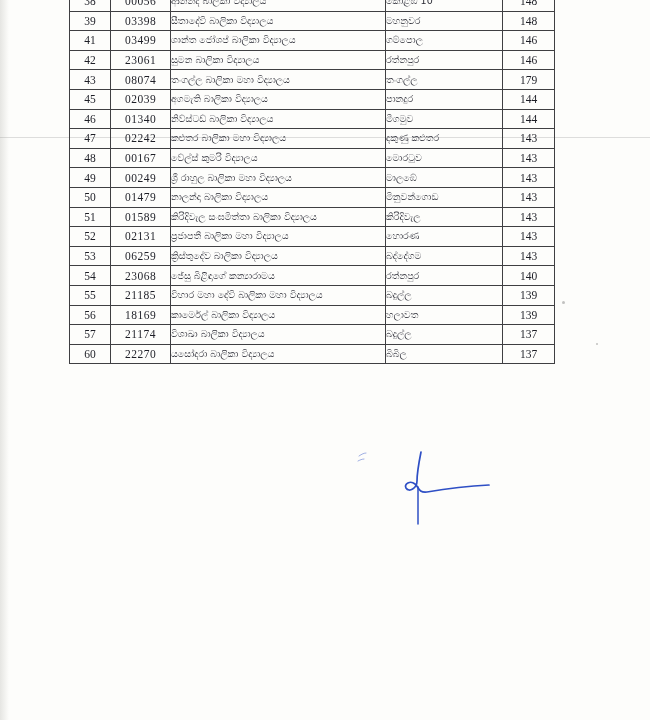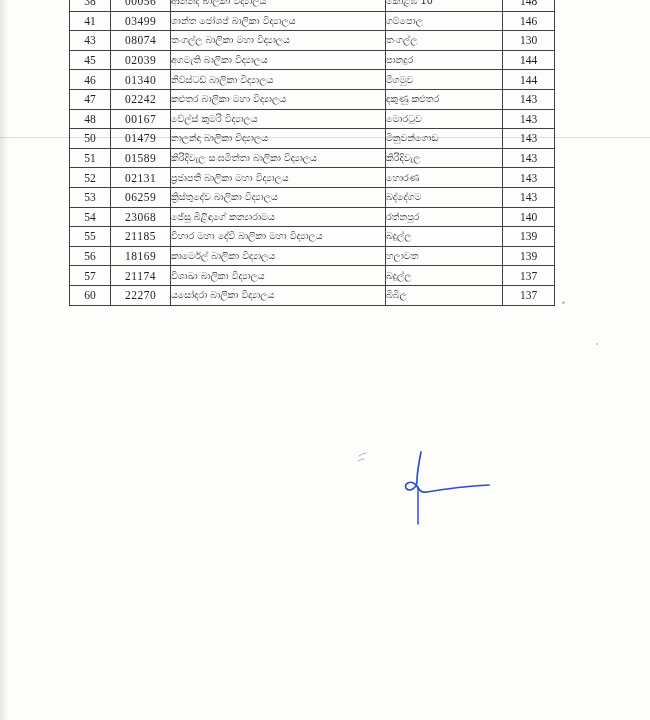--- a/index.html
+++ b/index.html
@@ -70,32 +70,46 @@
     </colgroup>
     <tbody>
         <tr>
           <td class="c-rank">38</td>
           <td class="c-code">00056</td>
           <td class="c-school">ආනන්ද බාලිකා විද්‍යාලය</td>
           <td class="c-town">කොළඹ 10</td>
           <td class="c-count">148</td>
         </tr>
         <tr>
+          <td class="c-rank">39</td>
+          <td class="c-code">03398</td>
+          <td class="c-school">සීතාදේවි බාලිකා විද්‍යාලය</td>
+          <td class="c-town">මහනුවර</td>
+          <td class="c-count">148</td>
+        </tr>
+        <tr>
           <td class="c-rank">41</td>
           <td class="c-code">03499</td>
           <td class="c-school">ශාන්ත ජෝශප් බාලිකා විද්‍යාලය</td>
           <td class="c-town">ගම්පොල</td>
           <td class="c-count">146</td>
         </tr>
         <tr>
+          <td class="c-rank">42</td>
+          <td class="c-code">23061</td>
+          <td class="c-school">සුමන බාලිකා විද්‍යාලය</td>
+          <td class="c-town">රත්නපුර</td>
+          <td class="c-count">146</td>
+        </tr>
+        <tr>
           <td class="c-rank">43</td>
           <td class="c-code">08074</td>
           <td class="c-school">තංගල්ල බාලිකා මහා විද්‍යාලය</td>
           <td class="c-town">තංගල්ල</td>
-          <td class="c-count">130</td>
+          <td class="c-count">179</td>
         </tr>
         <tr>
           <td class="c-rank">45</td>
           <td class="c-code">02039</td>
           <td class="c-school">අගමැති බාලිකා විද්‍යාලය</td>
           <td class="c-town">පානදුර</td>
           <td class="c-count">144</td>
         </tr>
         <tr>
           <td class="c-rank">46</td>
@@ -109,20 +123,27 @@
           <td class="c-code">02242</td>
           <td class="c-school">කළුතර බාලිකා මහා විද්‍යාලය</td>
           <td class="c-town">දකුණු කළුතර</td>
           <td class="c-count">143</td>
         </tr>
         <tr>
           <td class="c-rank">48</td>
           <td class="c-code">00167</td>
           <td class="c-school">වේල්ස් කුමරි විද්‍යාලය</td>
           <td class="c-town">මොරටුව</td>
+          <td class="c-count">143</td>
+        </tr>
+        <tr>
+          <td class="c-rank">49</td>
+          <td class="c-code">00249</td>
+          <td class="c-school">ශ්‍රී රාහුල බාලිකා මහා විද්‍යාලය</td>
+          <td class="c-town">මාලඹේ</td>
           <td class="c-count">143</td>
         </tr>
         <tr>
           <td class="c-rank">50</td>
           <td class="c-code">01479</td>
           <td class="c-school">නාලන්දා බාලිකා විද්‍යාලය</td>
           <td class="c-town">මිනුවන්ගොඩ</td>
           <td class="c-count">143</td>
         </tr>
         <tr>

